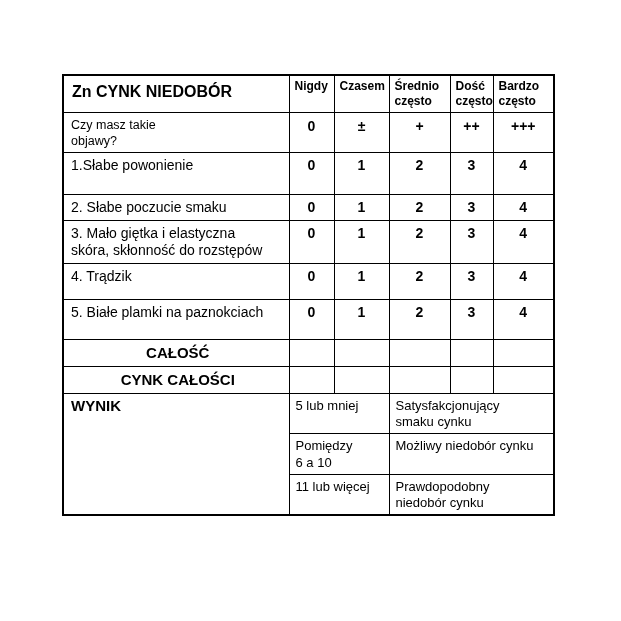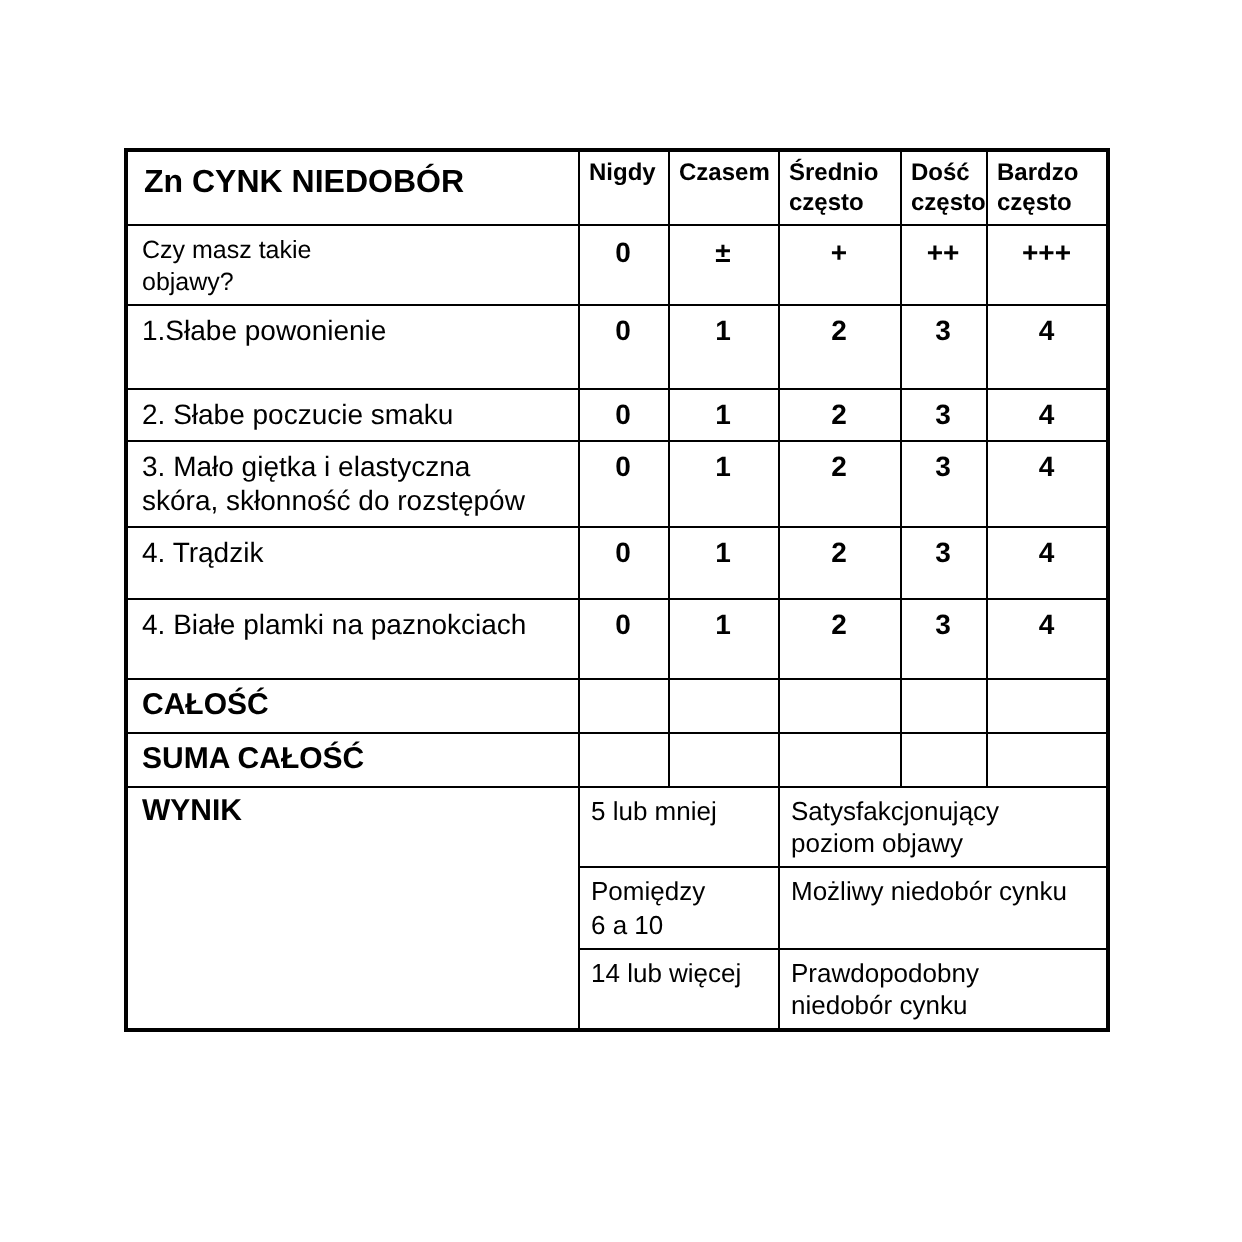--- a/index.html
+++ b/index.html
@@ -82,20 +82,21 @@
     font-weight: bold;
     font-size: 14px;
     text-align: center;
     padding-top: 4px !important;
   }
   .total-label {
     font-weight: bold;
     font-size: 15px;
     padding-left: 7px !important;
     padding-top: 4px !important;
+    text-align: center;
   }
   .wynik-label {
     font-weight: bold;
     font-size: 15px;
     vertical-align: middle;
     padding-left: 7px !important;
   }
   .score {
     font-size: 13px;
     white-space: pre-line;
@@ -185,58 +186,58 @@
     <tr class="r-s3">
       <td class="label">4. Trądzik</td>
       <td class="val">0</td>
       <td class="val">1</td>
       <td class="val">2</td>
       <td class="val">3</td>
       <td class="val">4</td>
     </tr>
 
     <tr class="r-s4">
-      <td class="label">4. Białe plamki na paznokciach</td>
+      <td class="label">5. Białe plamki na paznokciach</td>
       <td class="val">0</td>
       <td class="val">1</td>
       <td class="val">2</td>
       <td class="val">3</td>
       <td class="val">4</td>
     </tr>
 
     <tr class="r-total">
       <td class="total-label">CAŁOŚĆ</td>
       <td></td>
       <td></td>
       <td></td>
       <td></td>
       <td></td>
     </tr>
 
     <tr class="r-sum">
-      <td class="total-label">SUMA CAŁOŚĆ</td>
+      <td class="total-label">CYNK CAŁOŚCI</td>
       <td></td>
       <td></td>
       <td></td>
       <td></td>
       <td></td>
     </tr>
 
     <tr class="r-res0">
       <td class="wynik-label" rowspan="3">WYNIK</td>
       <td class="score" colspan="2">5 lub mniej</td>
       <td class="meaning" colspan="3">Satysfakcjonujący
-poziom objawy</td>
+smaku cynku</td>
     </tr>
     <tr class="r-res1">
       <td class="score" colspan="2">Pomiędzy
 6 a 10</td>
       <td class="meaning" colspan="3">Możliwy niedobór cynku</td>
     </tr>
     <tr class="r-res2">
-      <td class="score" colspan="2">14 lub więcej</td>
+      <td class="score" colspan="2">11 lub więcej</td>
       <td class="meaning" colspan="3">Prawdopodobny
 niedobór cynku</td>
     </tr>
   </tbody>
     </table>
 
 </div>
 
 </body></html>

